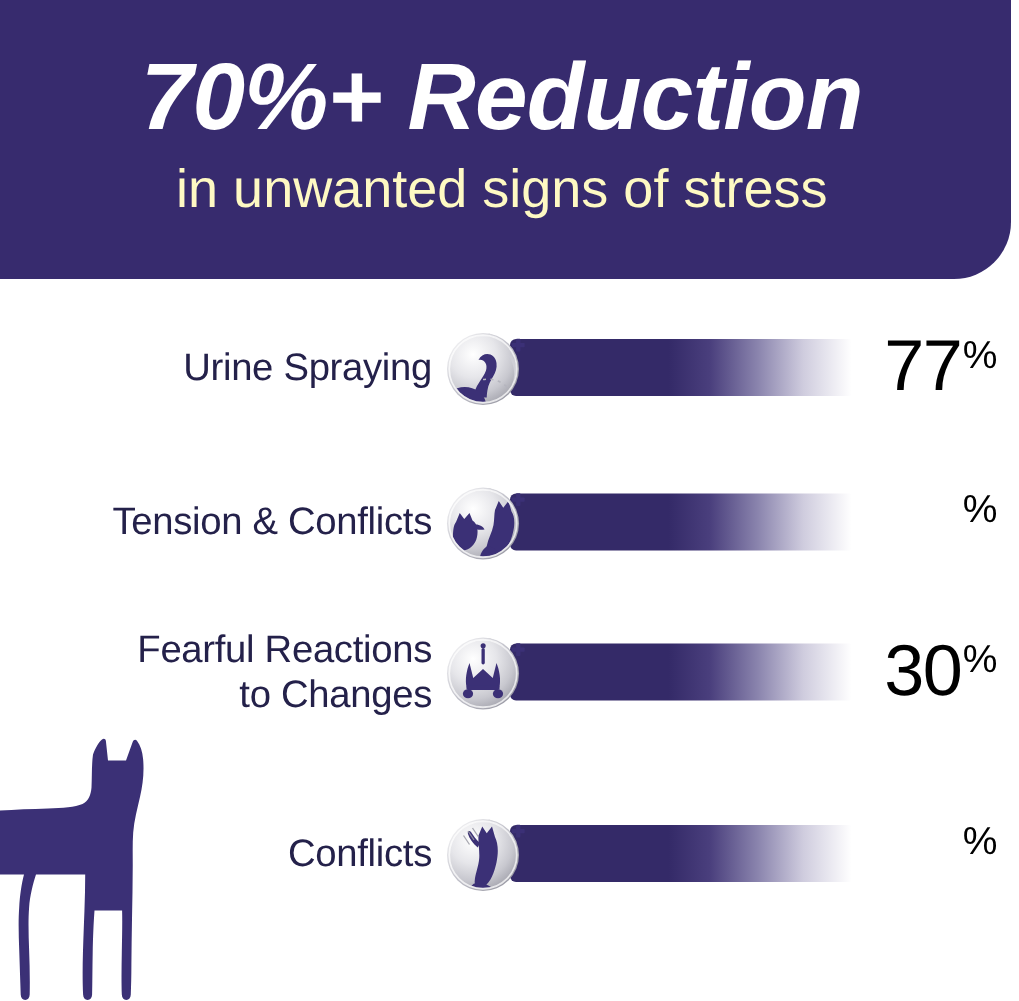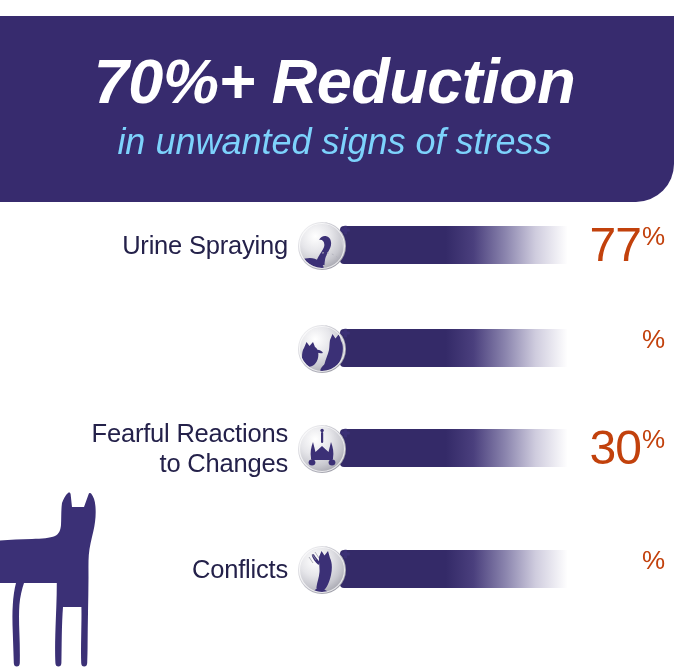--- a/index.html
+++ b/index.html
@@ -14,21 +14,21 @@
     position: relative;
     overflow: hidden;
     font-family: "Liberation Sans", "DejaVu Sans", sans-serif;
     -webkit-font-smoothing: antialiased;
   }
 
   
   .header-band {
     position: absolute;
     left: 0;
-    top: 16px;
+    top: 0;
     width: 674px;
     height: 186px;
     background: #372B6E;
     border-bottom-right-radius: 38px;
     overflow: hidden;
   }
   .header-inner {
     position: absolute;
     left: 0;
     right: 5px;
@@ -43,24 +43,23 @@
     line-height: 74px;
     letter-spacing: -0.5px;
     color: #ffffff;
     white-space: nowrap;
   }
   .subheadline {
     font-family: "Liberation Sans", "DejaVu Sans", sans-serif;
     font-weight: normal;
     font-size: 36px;
     line-height: 44px;
-    color: #7dd3fc;
+    color: #fef9c3;
     white-space: nowrap;
     margin-top: 2px;
-    font-style: italic;
   }
 
   
   .rows {
     position: absolute;
     left: 0;
     top: 186px;
     width: 679px;
     height: 481px;
   }
@@ -128,21 +127,21 @@
 
   
   .row-value {
     position: absolute;
     right: 14px;
     top: 0;
     height: 64px;
     display: flex;
     align-items: center;
     justify-content: flex-end;
-    color: #c2410c;
+    color: #000000;
     font-family: "Liberation Sans", "DejaVu Sans", sans-serif;
   }
   .row-value .num {
     font-size: 48px;
     line-height: 48px;
     letter-spacing: -1px;
     font-weight: normal;
   }
   .row-value .pct {
     font-size: 26px;
@@ -217,20 +216,25 @@
         </g>
       </svg>
     </div>
     <div class="row-value">
       <span class="num">77</span>
       <span class="pct">%</span>
     </div>
   </div>
 
   <div class="stat-row r1">
+    <div class="row-label">
+      <span class="lab-lines">
+        <span>Tension &amp; Conflicts</span>
+      </span>
+    </div>
     <div class="bar-track"></div>
     <div class="badge">
       <svg viewBox="0 0 56 56" xmlns="http://www.w3.org/2000/svg">
         <defs>
           <radialGradient id="silv1" cx="35%" cy="28%" r="78%">
             <stop offset="0%" stop-color="#FFFFFF"></stop>
             <stop offset="45%" stop-color="#E6E6EA"></stop>
             <stop offset="78%" stop-color="#C8C8CF"></stop>
             <stop offset="100%" stop-color="#A9A9B2"></stop>
           </radialGradient>

